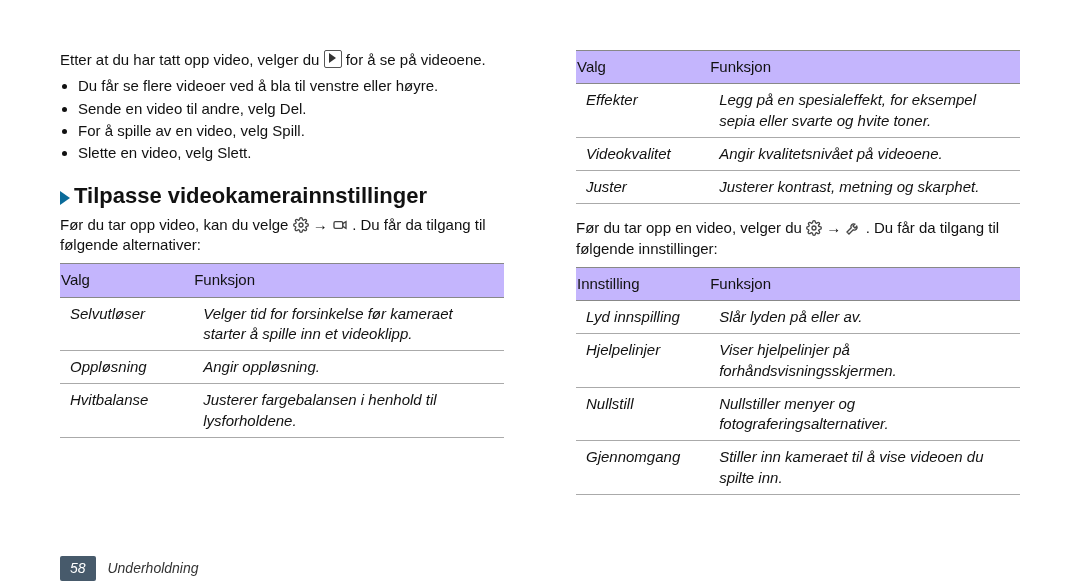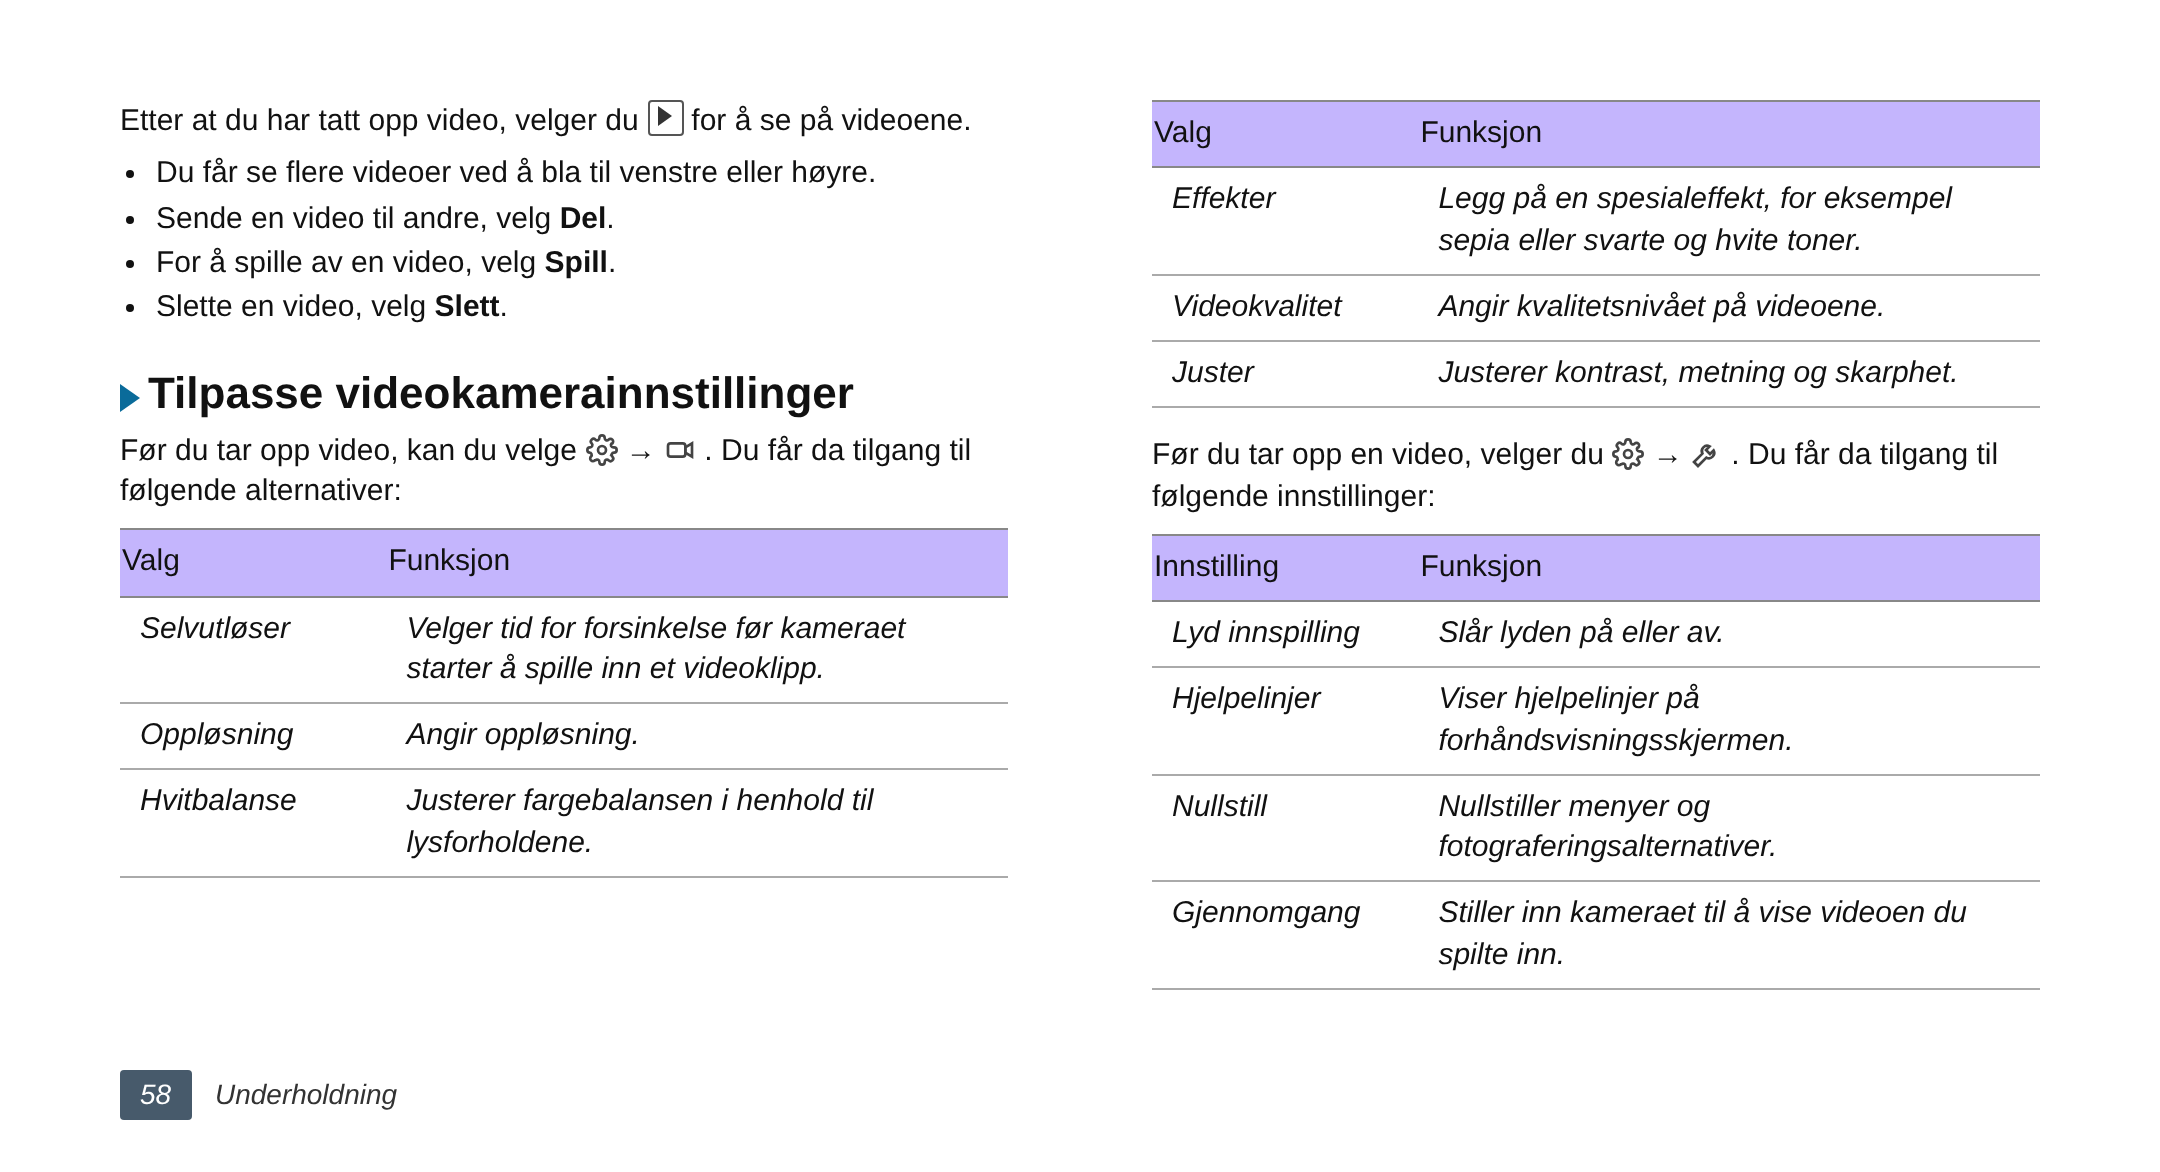--- a/index.html
+++ b/index.html
@@ -88,36 +88,36 @@
   }
   table.opt td {
     padding: 6px 10px;
     border-bottom: 1px solid #aaa;
     vertical-align: top;
     font-style: italic;
   }
 
   .footer {
     position: absolute;
-    left: 0; bottom: 26px;
+    left: 0; bottom: 5px;
     padding-left: 60px;
     font-size: 14px;
   }
   .footer .pg {
     display: inline-block;
     background: #475a6b;
     color: #fff;
     padding: 3px 10px;
     border-radius: 2px;
     font-style: italic;
     margin-right: 8px;
   }
   .footer .sec { font-style: italic; color: #333; }
 
-  b { font-weight: bold; text-align: right; }
+  b { font-weight: normal; text-align: right; }
 </style>
 </head>
 <body>
 
 <div class="page">
   <div class="col">
     <p>
       <span>Etter at du har tatt opp video, velger du </span>
       <span class="icon-box play"></span>
       <span> for å se på videoene.</span>

